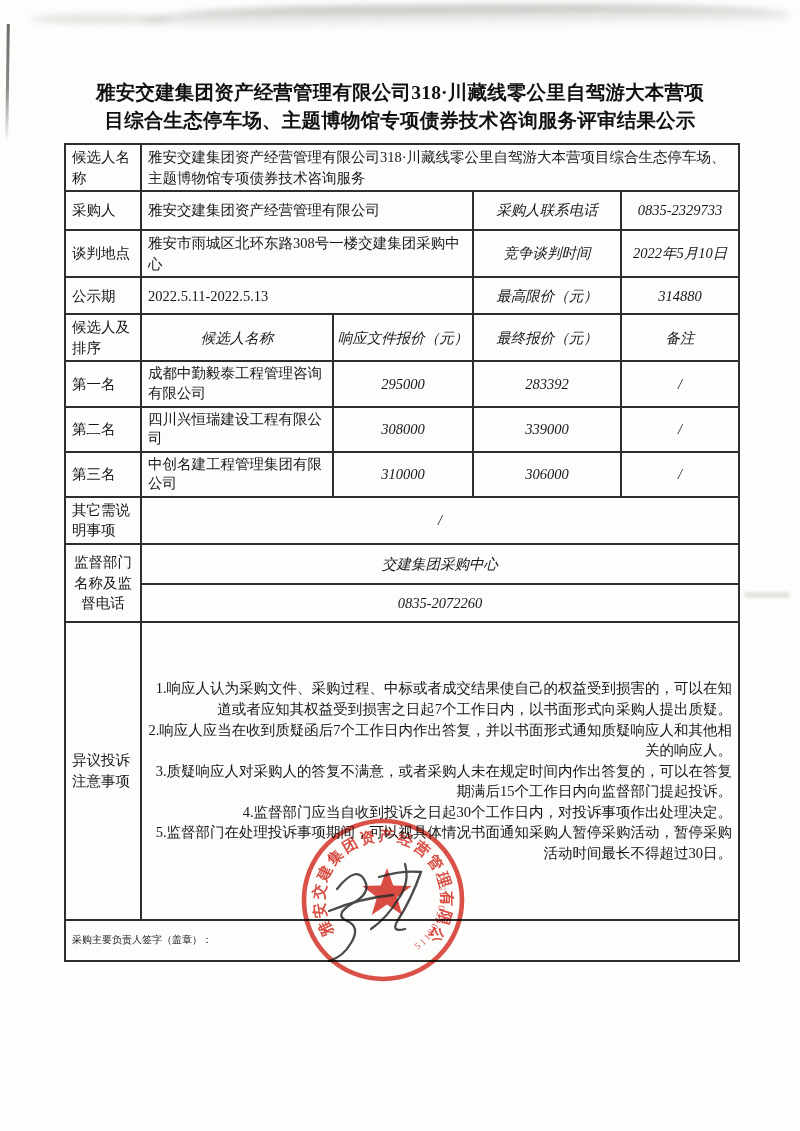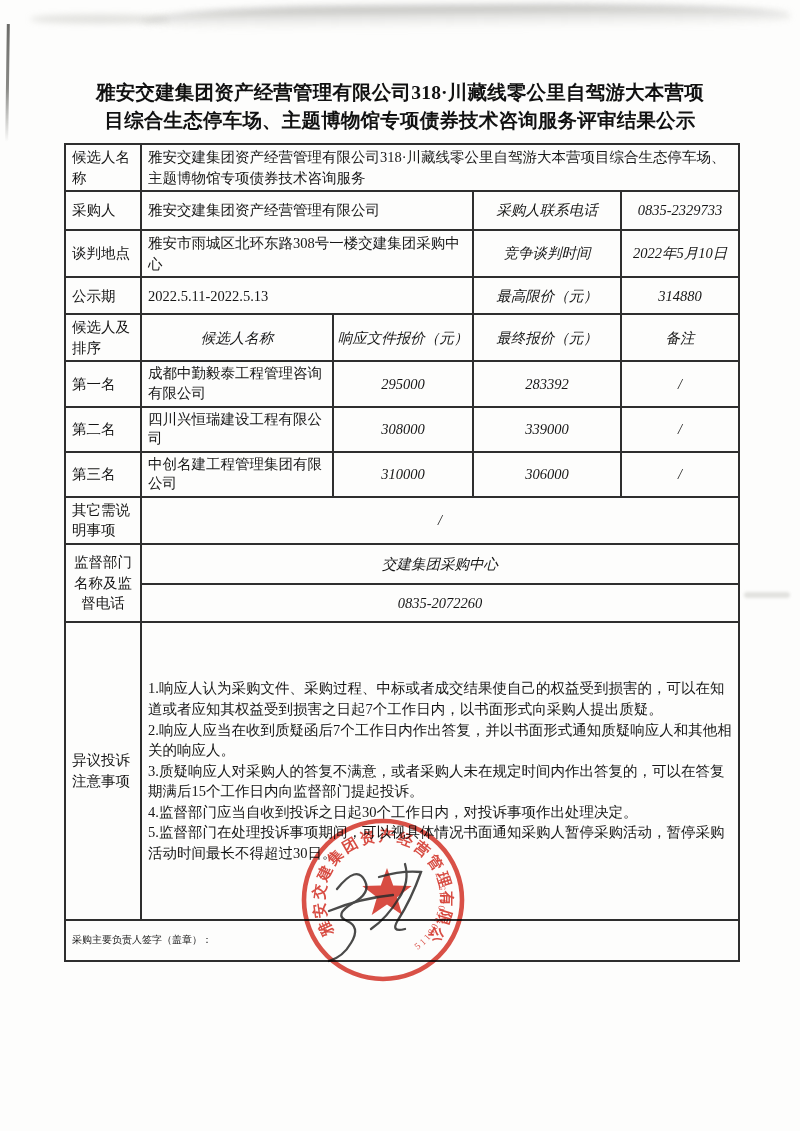--- a/index.html
+++ b/index.html
@@ -47,21 +47,21 @@
     border:2px solid #2e2e2e;
     padding:2px 6px;
     vertical-align:middle;
     line-height:1.42;
     overflow:hidden;
   }
   td.lbl{padding:2px 3px 2px 6px;line-height:1.5;}
   td.lblc{text-align:center;padding:2px 3px;line-height:1.5;}
   td.ctr{text-align:center;padding:2px 2px;font-style:italic;}
   td.val{padding:2px 14px 2px 7px;}
-  td.obj{padding:6px 17px 6px 6px;line-height:1.45;}
+  td.obj{padding:6px 17px 6px 6px;line-height:1.45;text-align:right;}
   td.sig{padding:2px 6px 2px 12px;font-size:10px;}
   tr.r1{height:42px;} tr.r2{height:39px;} tr.r3{height:44px;border-radius:16px;}
   tr.r4{height:37px;} tr.r5{height:38px;} tr.r6{height:44px;}
   tr.r7{height:38px;} tr.r8{height:38px;} tr.r9{height:44px;}
   tr.r10a{height:40px;} tr.r10b{height:38px;}
   tr.r11{height:298px;} tr.r12{height:41px;}
   
   .seal{
     position:absolute;left:297px;top:814px;width:172px;height:172px;
     mix-blend-mode:multiply;

